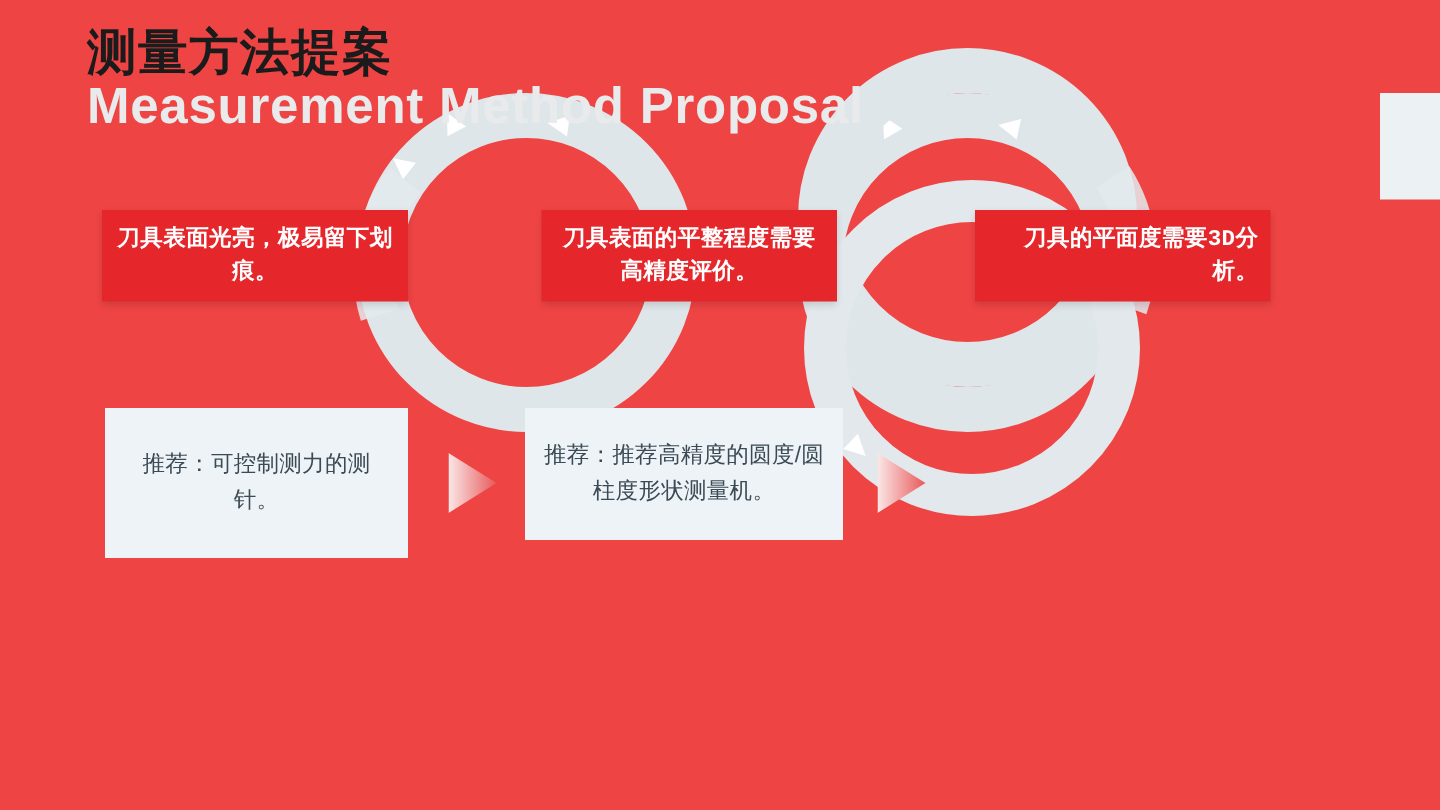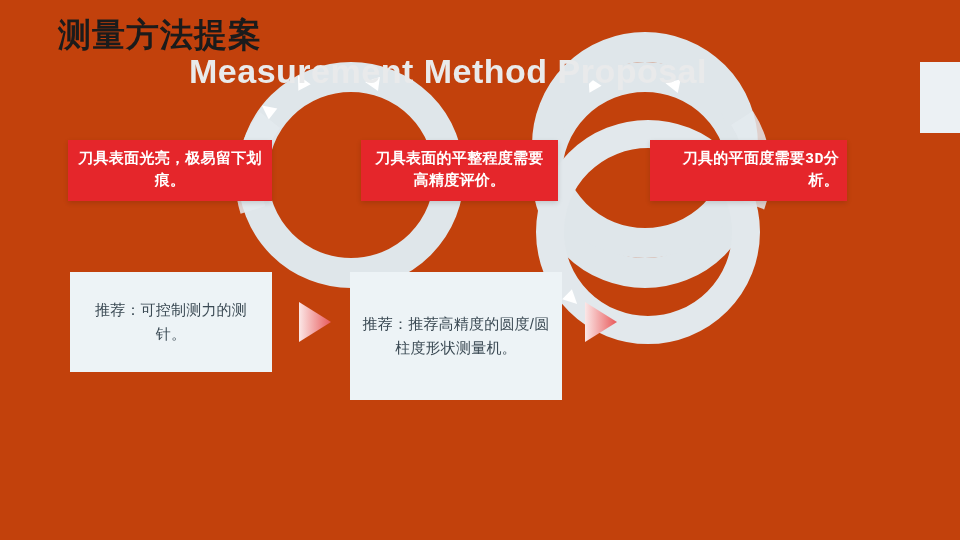--- a/index.html
+++ b/index.html
@@ -10,21 +10,21 @@
     width: 960px;
     height: 540px;
     background: #ffffff;
     font-family: "Liberation Sans", "DejaVu Sans", sans-serif;
     overflow: hidden;
   }
   #slide {
     position: relative;
     width: 960px;
     height: 540px;
-    background: #c2410c;
+    background: #ef4444;
     overflow: hidden;
   }
 
   
   #watermark {
     position: absolute;
     left: 0;
     top: 0;
     width: 960px;
     height: 540px;
@@ -47,21 +47,20 @@
     white-space: nowrap;
   }
   #title-en {
     font-size: 34px;
     font-weight: bold;
     color: #e9eaeb;
     letter-spacing: 0.5px;
     line-height: 1.15;
     margin-top: -3px;
     white-space: nowrap;
-    text-align: center;
   }
 
   
   #accent-rect {
     position: absolute;
     left: 920px;
     top: 62px;
     width: 46px;
     height: 71px;
     background: #ecf1f4;
@@ -103,21 +102,21 @@
     padding: 6px 10px;
   }
   .blue-box span {
     color: #3b4a54;
     font-size: 15px;
     font-weight: normal;
     line-height: 1.62;
     letter-spacing: 0.2px;
   }
   #blue-box-1 { left: 70px;  top: 272px; width: 202px; height: 100px; }
-  #blue-box-2 { left: 350px; top: 272px; width: 212px; height: 128px; }
+  #blue-box-2 { left: 350px; top: 272px; width: 212px; height: 88px; }
   #blue-box-3 { left: 645px; top: 272px; width: 212px; height: 100px; }
 
   
   .arrow {
     position: absolute;
     width: 32px;
     height: 40px;
   }
   #arrow-1 { left: 299px; top: 302px; }
   #arrow-2 { left: 585px; top: 302px; }

